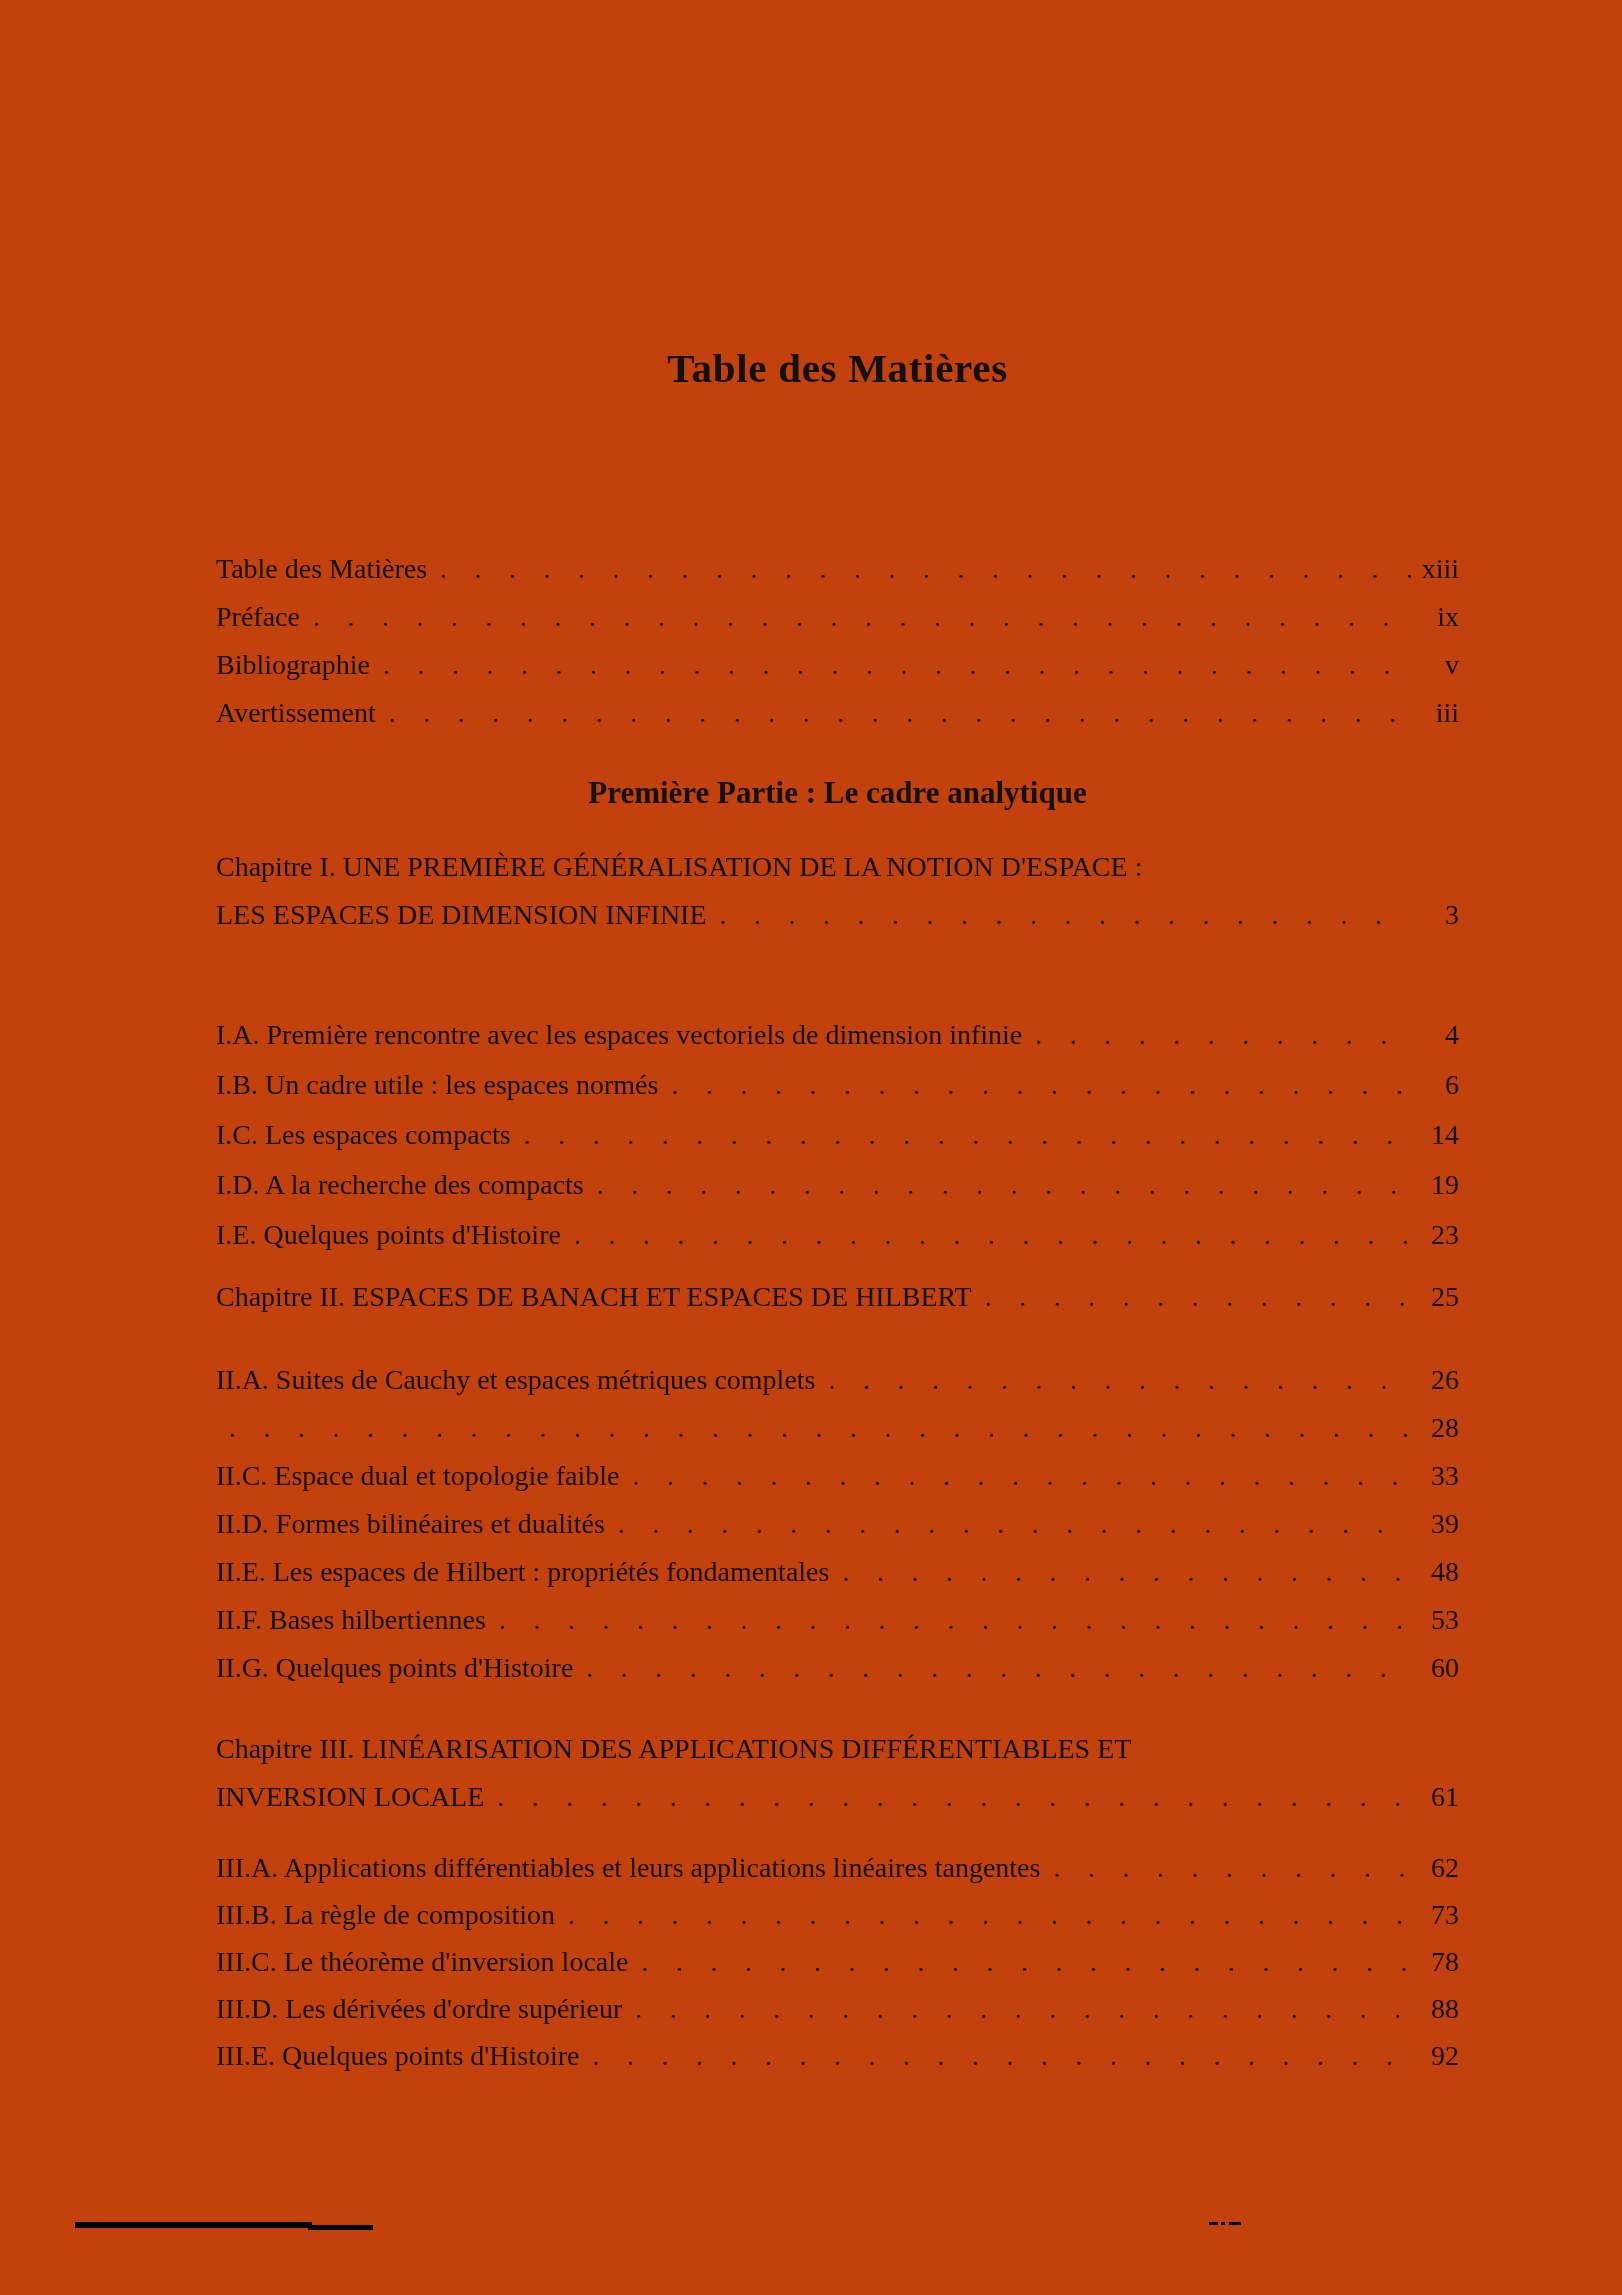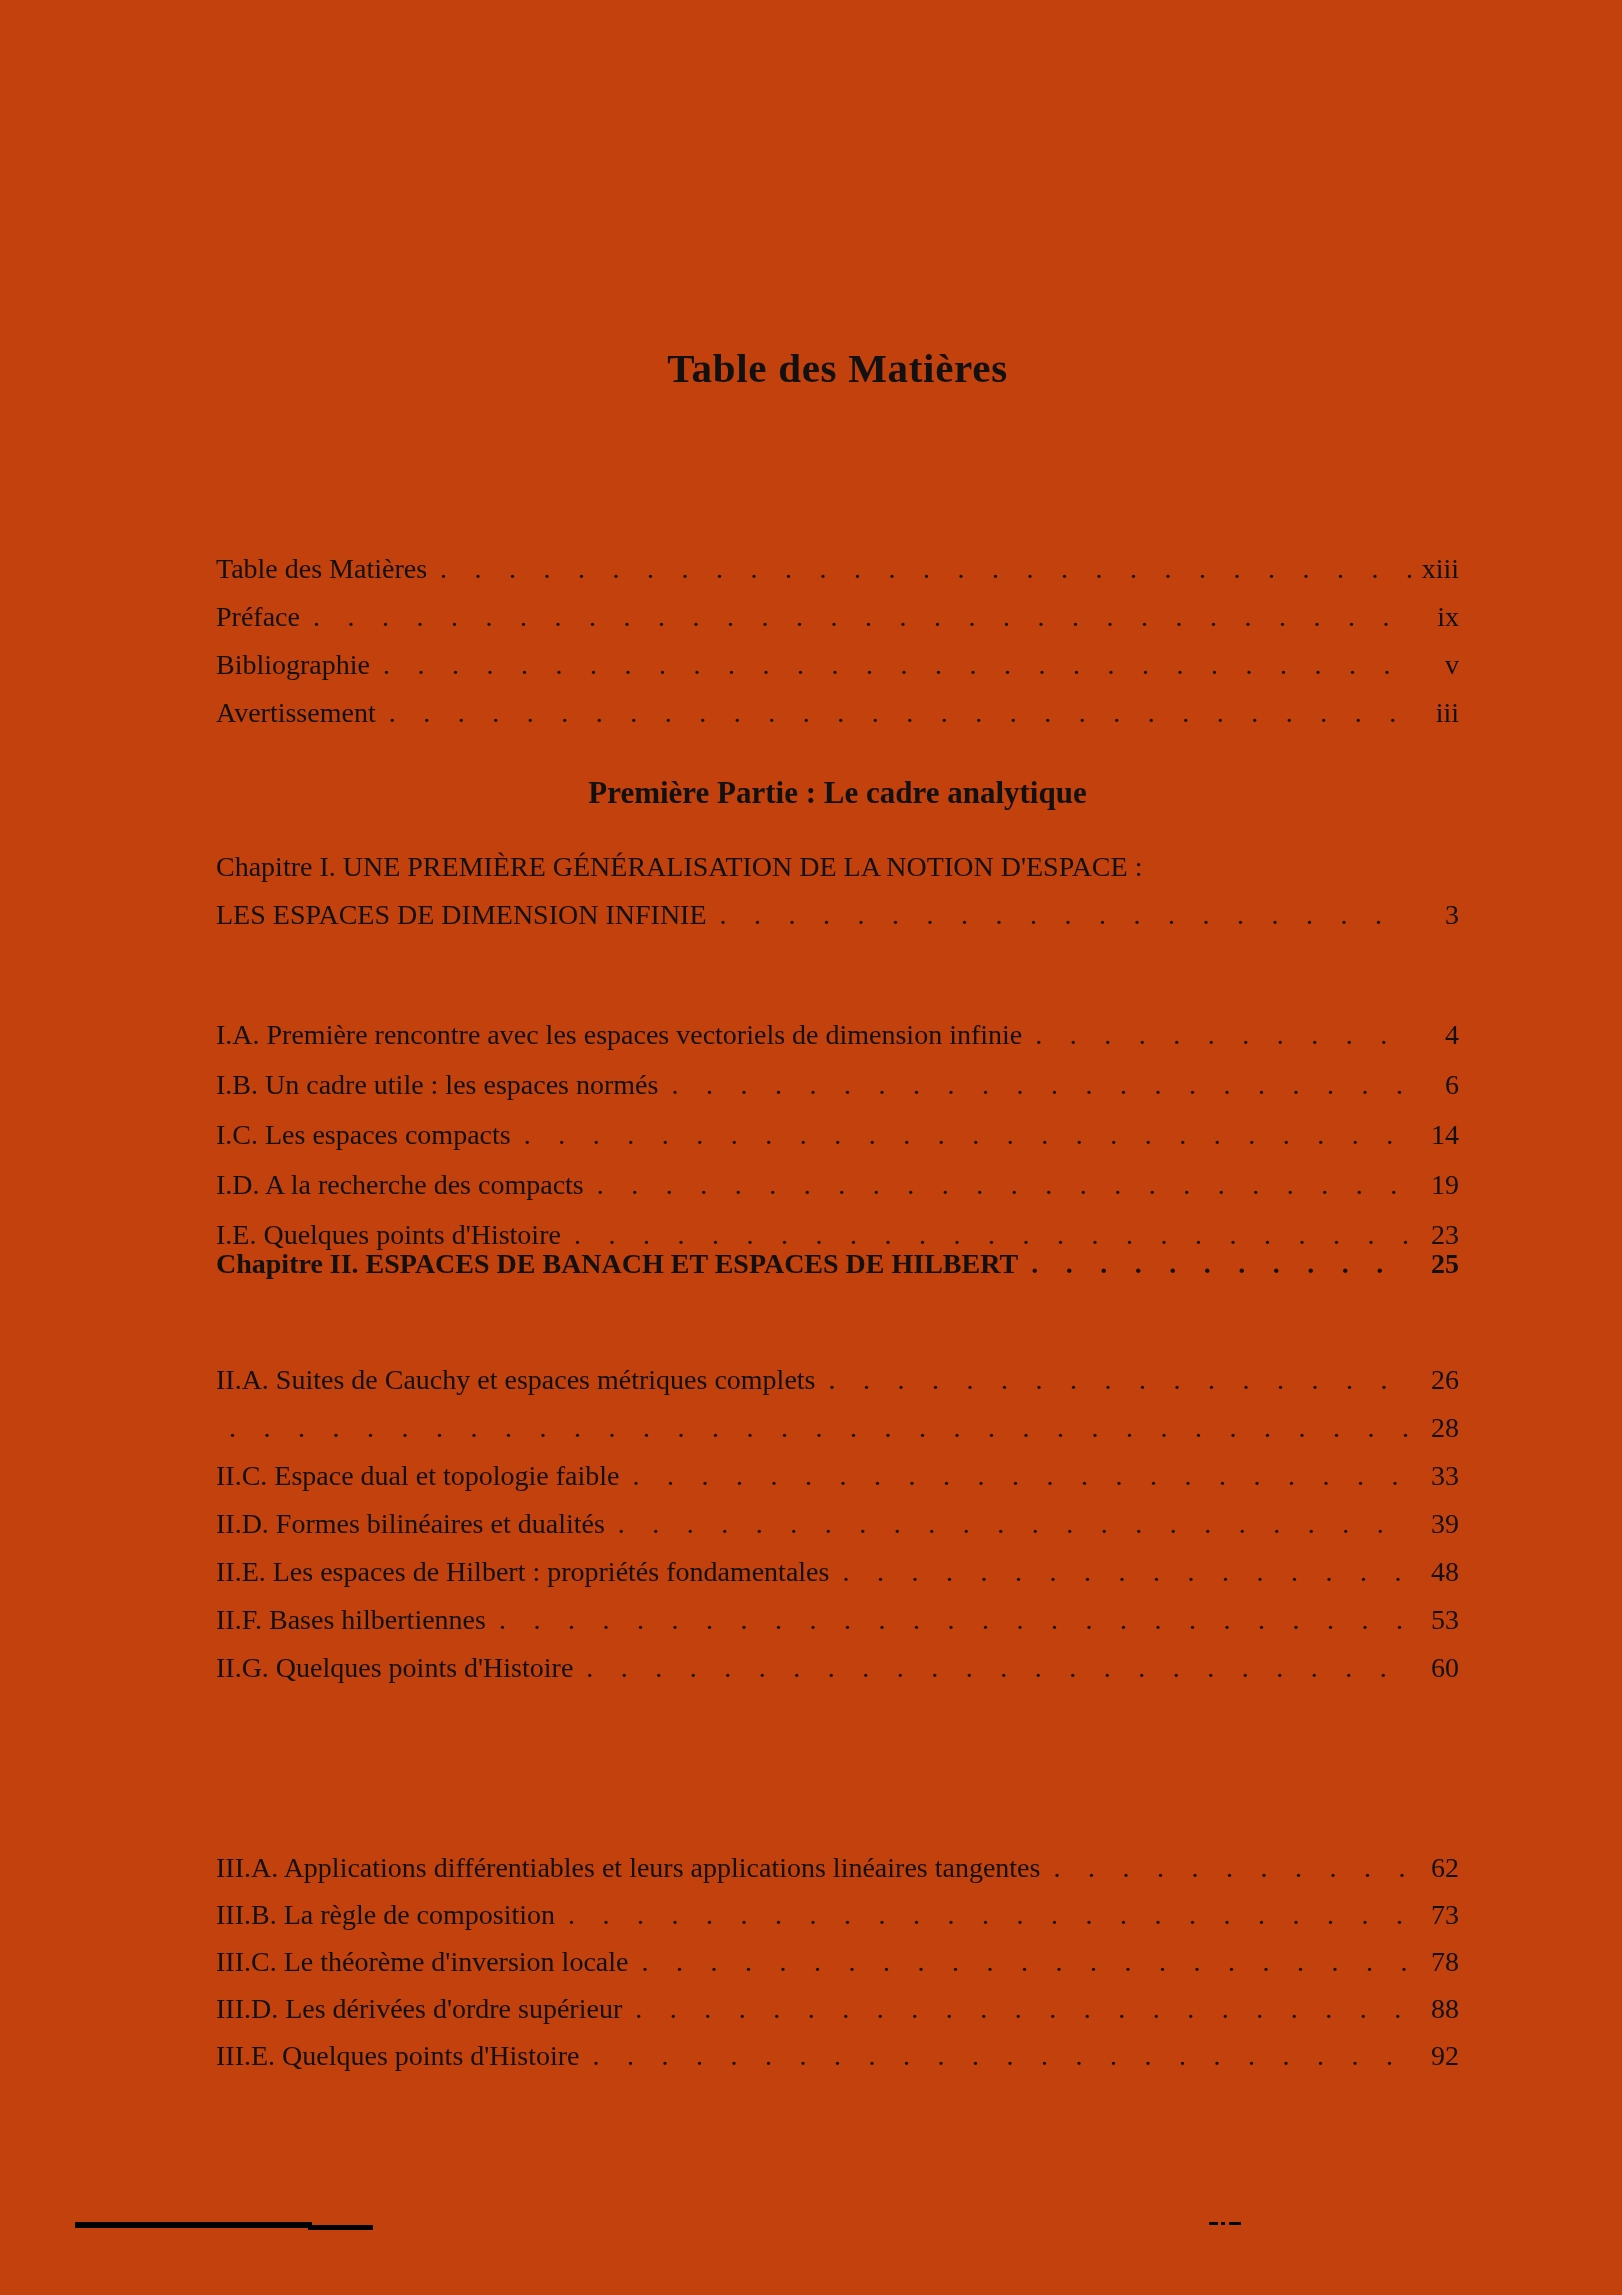--- a/index.html
+++ b/index.html
@@ -156,21 +156,21 @@
       <span class="leader"></span>
       <span class="page-num">19</span>
     </div>
     <div class="toc-row">
       <span class="toc-label">I.E. Quelques points d'Histoire</span>
       <span class="leader"></span>
       <span class="page-num">23</span>
     </div>
   </div>
 
-  <div class="content-block" style="top: 1248px; font-weight: bold;">
+  <div class="content-block" style="top: 1281px;">
     <div class="toc-row">
       <span class="toc-label">Chapitre II. ESPACES DE BANACH ET ESPACES DE HILBERT</span>
       <span class="leader"></span>
       <span class="page-num">25</span>
     </div>
   </div>
 
   <div class="content-block rows-74" style="top: 1364px;">
     <div class="toc-row">
       <span class="toc-label">II.A. Suites de Cauchy et espaces métriques complets</span>
@@ -201,20 +201,28 @@
       <span class="leader"></span>
       <span class="page-num">53</span>
     </div>
     <div class="toc-row">
       <span class="toc-label">II.G. Quelques points d'Histoire</span>
       <span class="leader"></span>
       <span class="page-num">60</span>
     </div>
   </div>
 
+  <div class="content-block" style="top: 1733px;">
+    <div class="heading-row">Chapitre III. LINÉARISATION DES APPLICATIONS DIFFÉRENTIABLES ET</div>
+    <div class="toc-row">
+      <span class="toc-label">INVERSION LOCALE</span>
+      <span class="leader"></span>
+      <span class="page-num">61</span>
+    </div>
+  </div>
 
   <div class="content-block rows-72" style="top: 1852px;">
     <div class="toc-row">
       <span class="toc-label">III.A. Applications différentiables et leurs applications linéaires tangentes</span>
       <span class="leader"></span>
       <span class="page-num">62</span>
     </div>
     <div class="toc-row">
       <span class="toc-label">III.B. La règle de composition</span>
       <span class="leader"></span>

